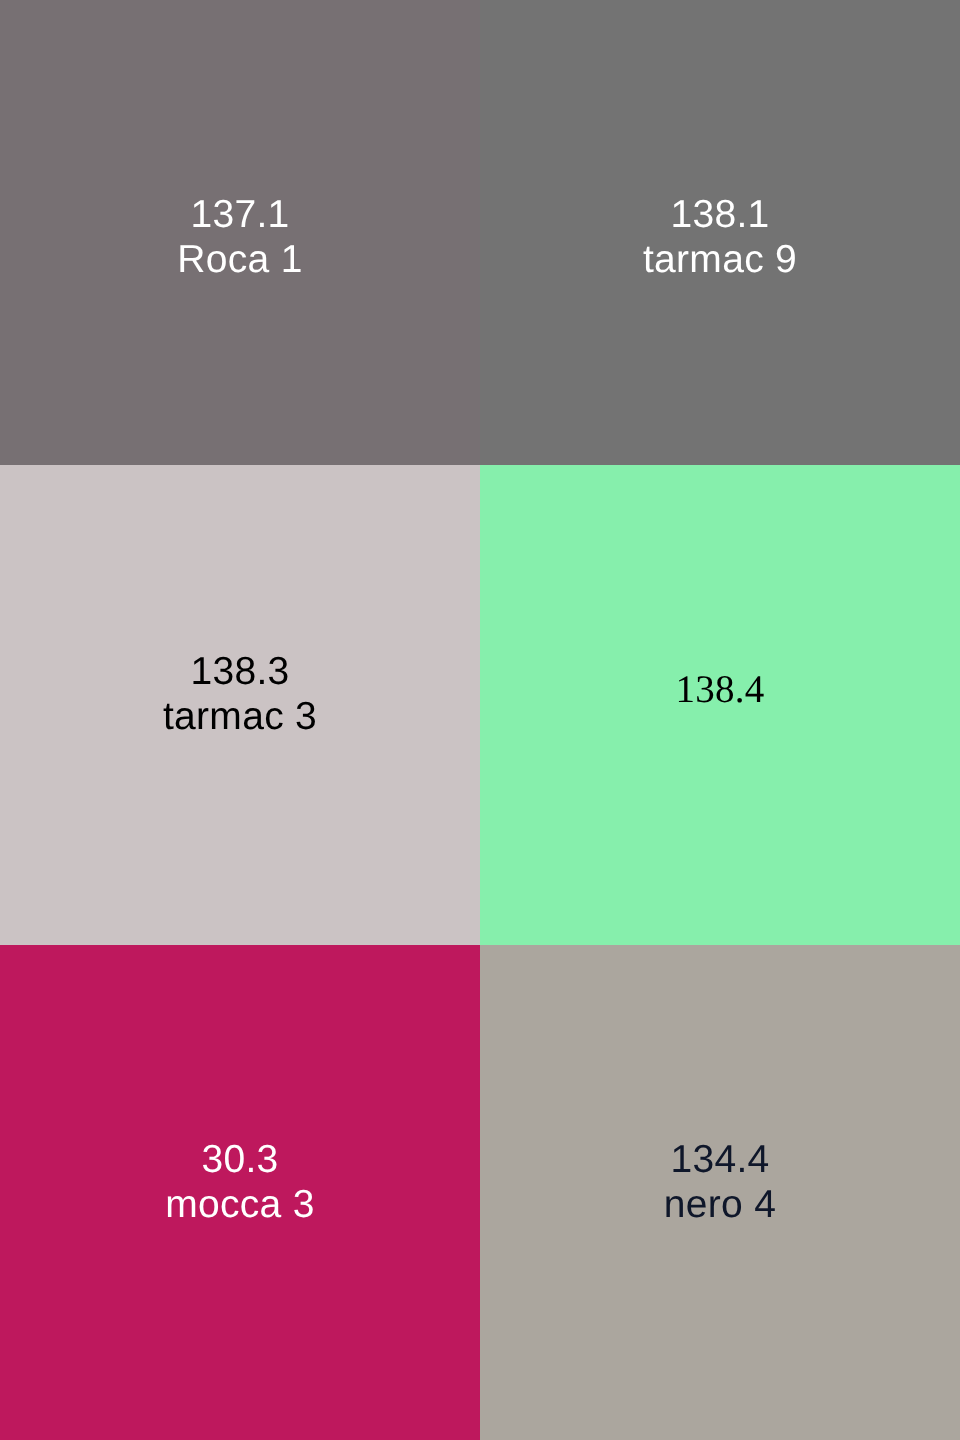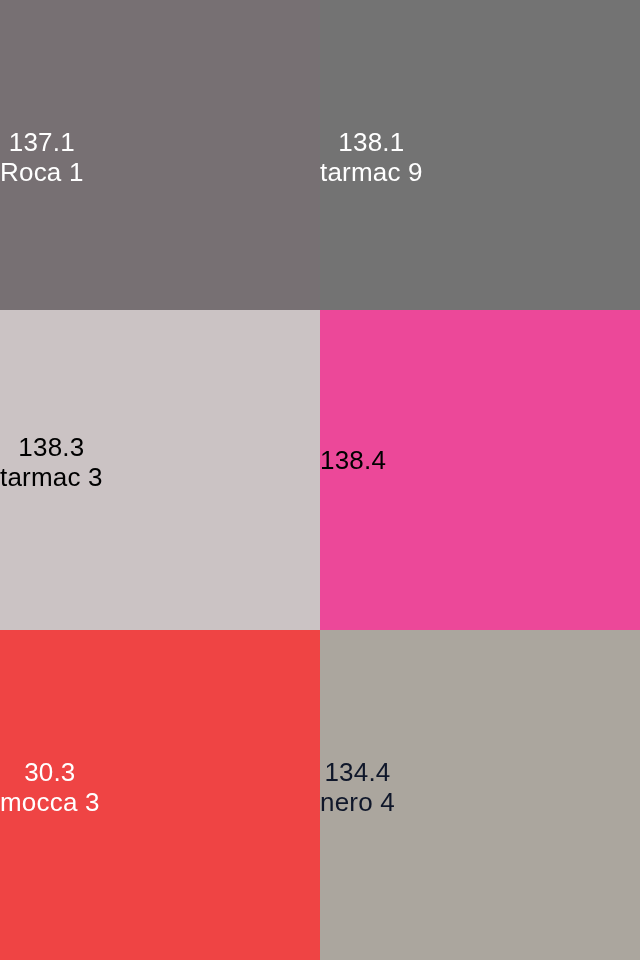--- a/index.html
+++ b/index.html
@@ -16,21 +16,21 @@
     height: 960px;
     display: grid;
     grid-template-columns: 320px 320px;
     grid-template-rows: 310px 320px 330px;
   }
 
   .swatch {
     position: relative;
     display: flex;
     flex-direction: column;
-    align-items: flex-start;
+    align-items: center;
     justify-content: center;
     font-family: "Liberation Sans", sans-serif;
     -webkit-font-smoothing: antialiased;
   }
 
   
   .swatch-label-block {
     display: flex;
     flex-direction: column;
     align-items: center;
@@ -74,27 +74,27 @@
     </div>
   </div>
 
   <div class="swatch row-2" style="background-color: rgb(203, 195, 196); color: rgb(0, 0, 0);">
     <div class="swatch-label-block">
       <span class="swatch-code">138.3</span>
       <span class="swatch-name">tarmac 3</span>
     </div>
   </div>
 
-  <div class="swatch row-2" style="background-color: #ec4899; color: rgb(0, 0, 0);">
+  <div class="swatch row-2" style="background-color: #86efac; color: rgb(0, 0, 0); font-family: Liberation Serif, serif;">
     <div class="swatch-label-block">
       <span class="swatch-code">138.4</span>
     </div>
   </div>
 
-  <div class="swatch row-3" style="background-color: #ef4444; color: rgb(255, 255, 255);">
+  <div class="swatch row-3" style="background-color: #be185d; color: rgb(255, 255, 255);">
     <div class="swatch-label-block">
       <span class="swatch-code">30.3</span>
       <span class="swatch-name">mocca 3</span>
     </div>
   </div>
 
   <div class="swatch row-3" style="background-color: rgb(171, 166, 158); color: #0f172a;">
     <div class="swatch-label-block">
       <span class="swatch-code">134.4</span>
       <span class="swatch-name">nero 4</span>

